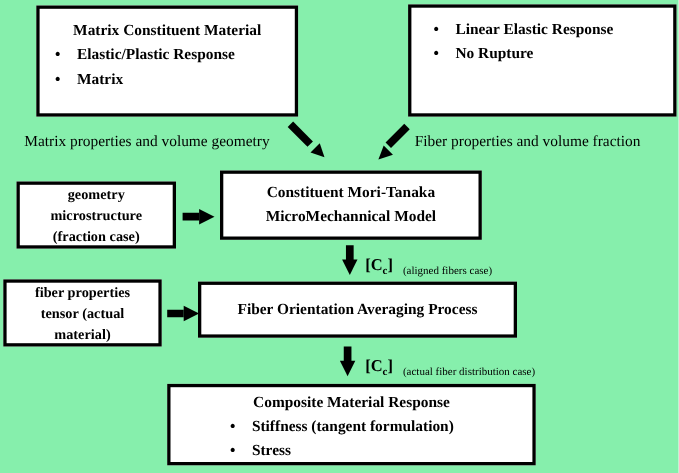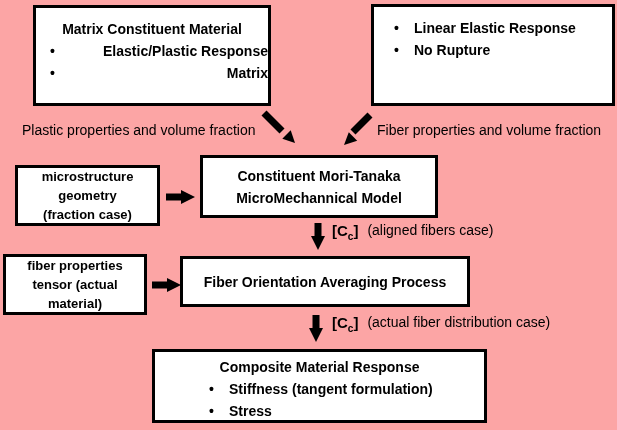--- a/index.html
+++ b/index.html
@@ -1,21 +1,21 @@
 <!DOCTYPE html>
 <html><head>
 <meta charset="utf-8">
 <style>
   html, body { margin: 0; padding: 0; background: #ffffff; }
   .canvas {
     position: relative;
     width: 617px;
     height: 430px;
-    background: #fca5a5;
-    font-family: Liberation Sans, sans-serif;
+    background: #86efac;
+    font-family: Liberation Serif, serif;
     color: #000000;
     overflow: hidden;
   }
   .box {
     position: absolute;
     border: 3px solid #000000;
     background: #ffffff;
     box-sizing: border-box;
   }
   .box-title {
@@ -35,21 +35,21 @@
     font-size: 14px;
     line-height: 22px;
     padding-left: 20px;
   }
   .bullet-list li::before {
     content: "\2022";
     position: absolute;
     left: 0;
     font-weight: bold;
   }
-  .indent-a { margin-left: 14px; text-align: right; }
+  .indent-a { margin-left: 14px; }
   .indent-b { margin-left: 20px; }
   .indent-c { margin-left: 54px; }
   .pad-top-a { padding-top: 10px; }
   .pad-top-b { padding-top: 4px; }
   .centered-stack {
     display: flex;
     flex-direction: column;
     justify-content: center;
     align-items: center;
     text-align: center;
@@ -67,26 +67,26 @@
   .flow-label {
     position: absolute;
     font-size: 14px;
     line-height: 16px;
     white-space: nowrap;
   }
   .cc-row {
     position: absolute;
     height: 30px;
     display: flex;
-    align-items: flex-start;
+    align-items: flex-end;
     white-space: nowrap;
   }
   .cc-sym { font-weight: bold; font-size: 15px; }
   .cc-sym sub { font-size: 10px; font-weight: bold; }
-  .cc-note { font-size: 14px; margin-left: 9px; }
+  .cc-note { font-size: 10px; margin-left: 9px; }
   .arrow { position: absolute; }
   .arrow line { stroke: #000000; }
   .arrow polygon { fill: #000000; }
 </style>
 </head>
 <body>
 
 <div class="canvas">
 
   <div class="box pad-top-a" style="left:33px; top:5px; width:238px; height:101px;">
@@ -97,41 +97,41 @@
     </ul>
   </div>
 
   <div class="box pad-top-a" style="left:371px; top:4px; width:244px; height:102px;">
     <ul class="bullet-list indent-b">
       <li>Linear Elastic Response</li>
       <li>No Rupture</li>
     </ul>
   </div>
 
-  <div class="flow-label" style="left:22px; top:122px;">Plastic properties and volume fraction</div>
+  <div class="flow-label" style="left:22px; top:122px;">Matrix properties and volume geometry</div>
   <div class="flow-label" style="left:377px; top:122px;">Fiber properties and volume fraction</div>
 
   <svg class="arrow" style="left:259px; top:109px;" width="40" height="38" viewBox="0 0 40 38">
     <line x1="5" y1="4" x2="23" y2="22" stroke-width="7"></line>
     <polygon points="36,34 31.7,21.3 23.3,29.7"></polygon>
   </svg>
 
   <svg class="arrow" style="left:341px; top:111px;" width="34" height="38" viewBox="0 0 34 38">
     <line x1="29" y1="4" x2="12" y2="21" stroke-width="7"></line>
     <polygon points="3,34 16.2,29.7 7.8,21.3"></polygon>
   </svg>
 
   <div class="box centered-stack" style="left:200px; top:155px; width:238px; height:63px;">
     <div class="big-line">Constituent Mori-Tanaka</div>
     <div class="big-line">MicroMechannical Model</div>
   </div>
 
   <div class="box centered-stack" style="left:15px; top:165px; width:145px; height:61px;">
+    <div class="small-box-line">geometry</div>
     <div class="small-box-line">microstructure</div>
-    <div class="small-box-line">geometry</div>
     <div class="small-box-line">(fraction case)</div>
   </div>
 
   <svg class="arrow" style="left:165px; top:189px;" width="32" height="16" viewBox="0 0 32 16">
     <line x1="1" y1="8" x2="16" y2="8" stroke-width="7"></line>
     <polygon points="16,1 16,15 30,8"></polygon>
   </svg>
 
   <svg class="arrow" style="left:310px; top:222px;" width="16" height="30" viewBox="0 0 16 30">
     <line x1="8" y1="1" x2="8" y2="15" stroke-width="7"></line>

